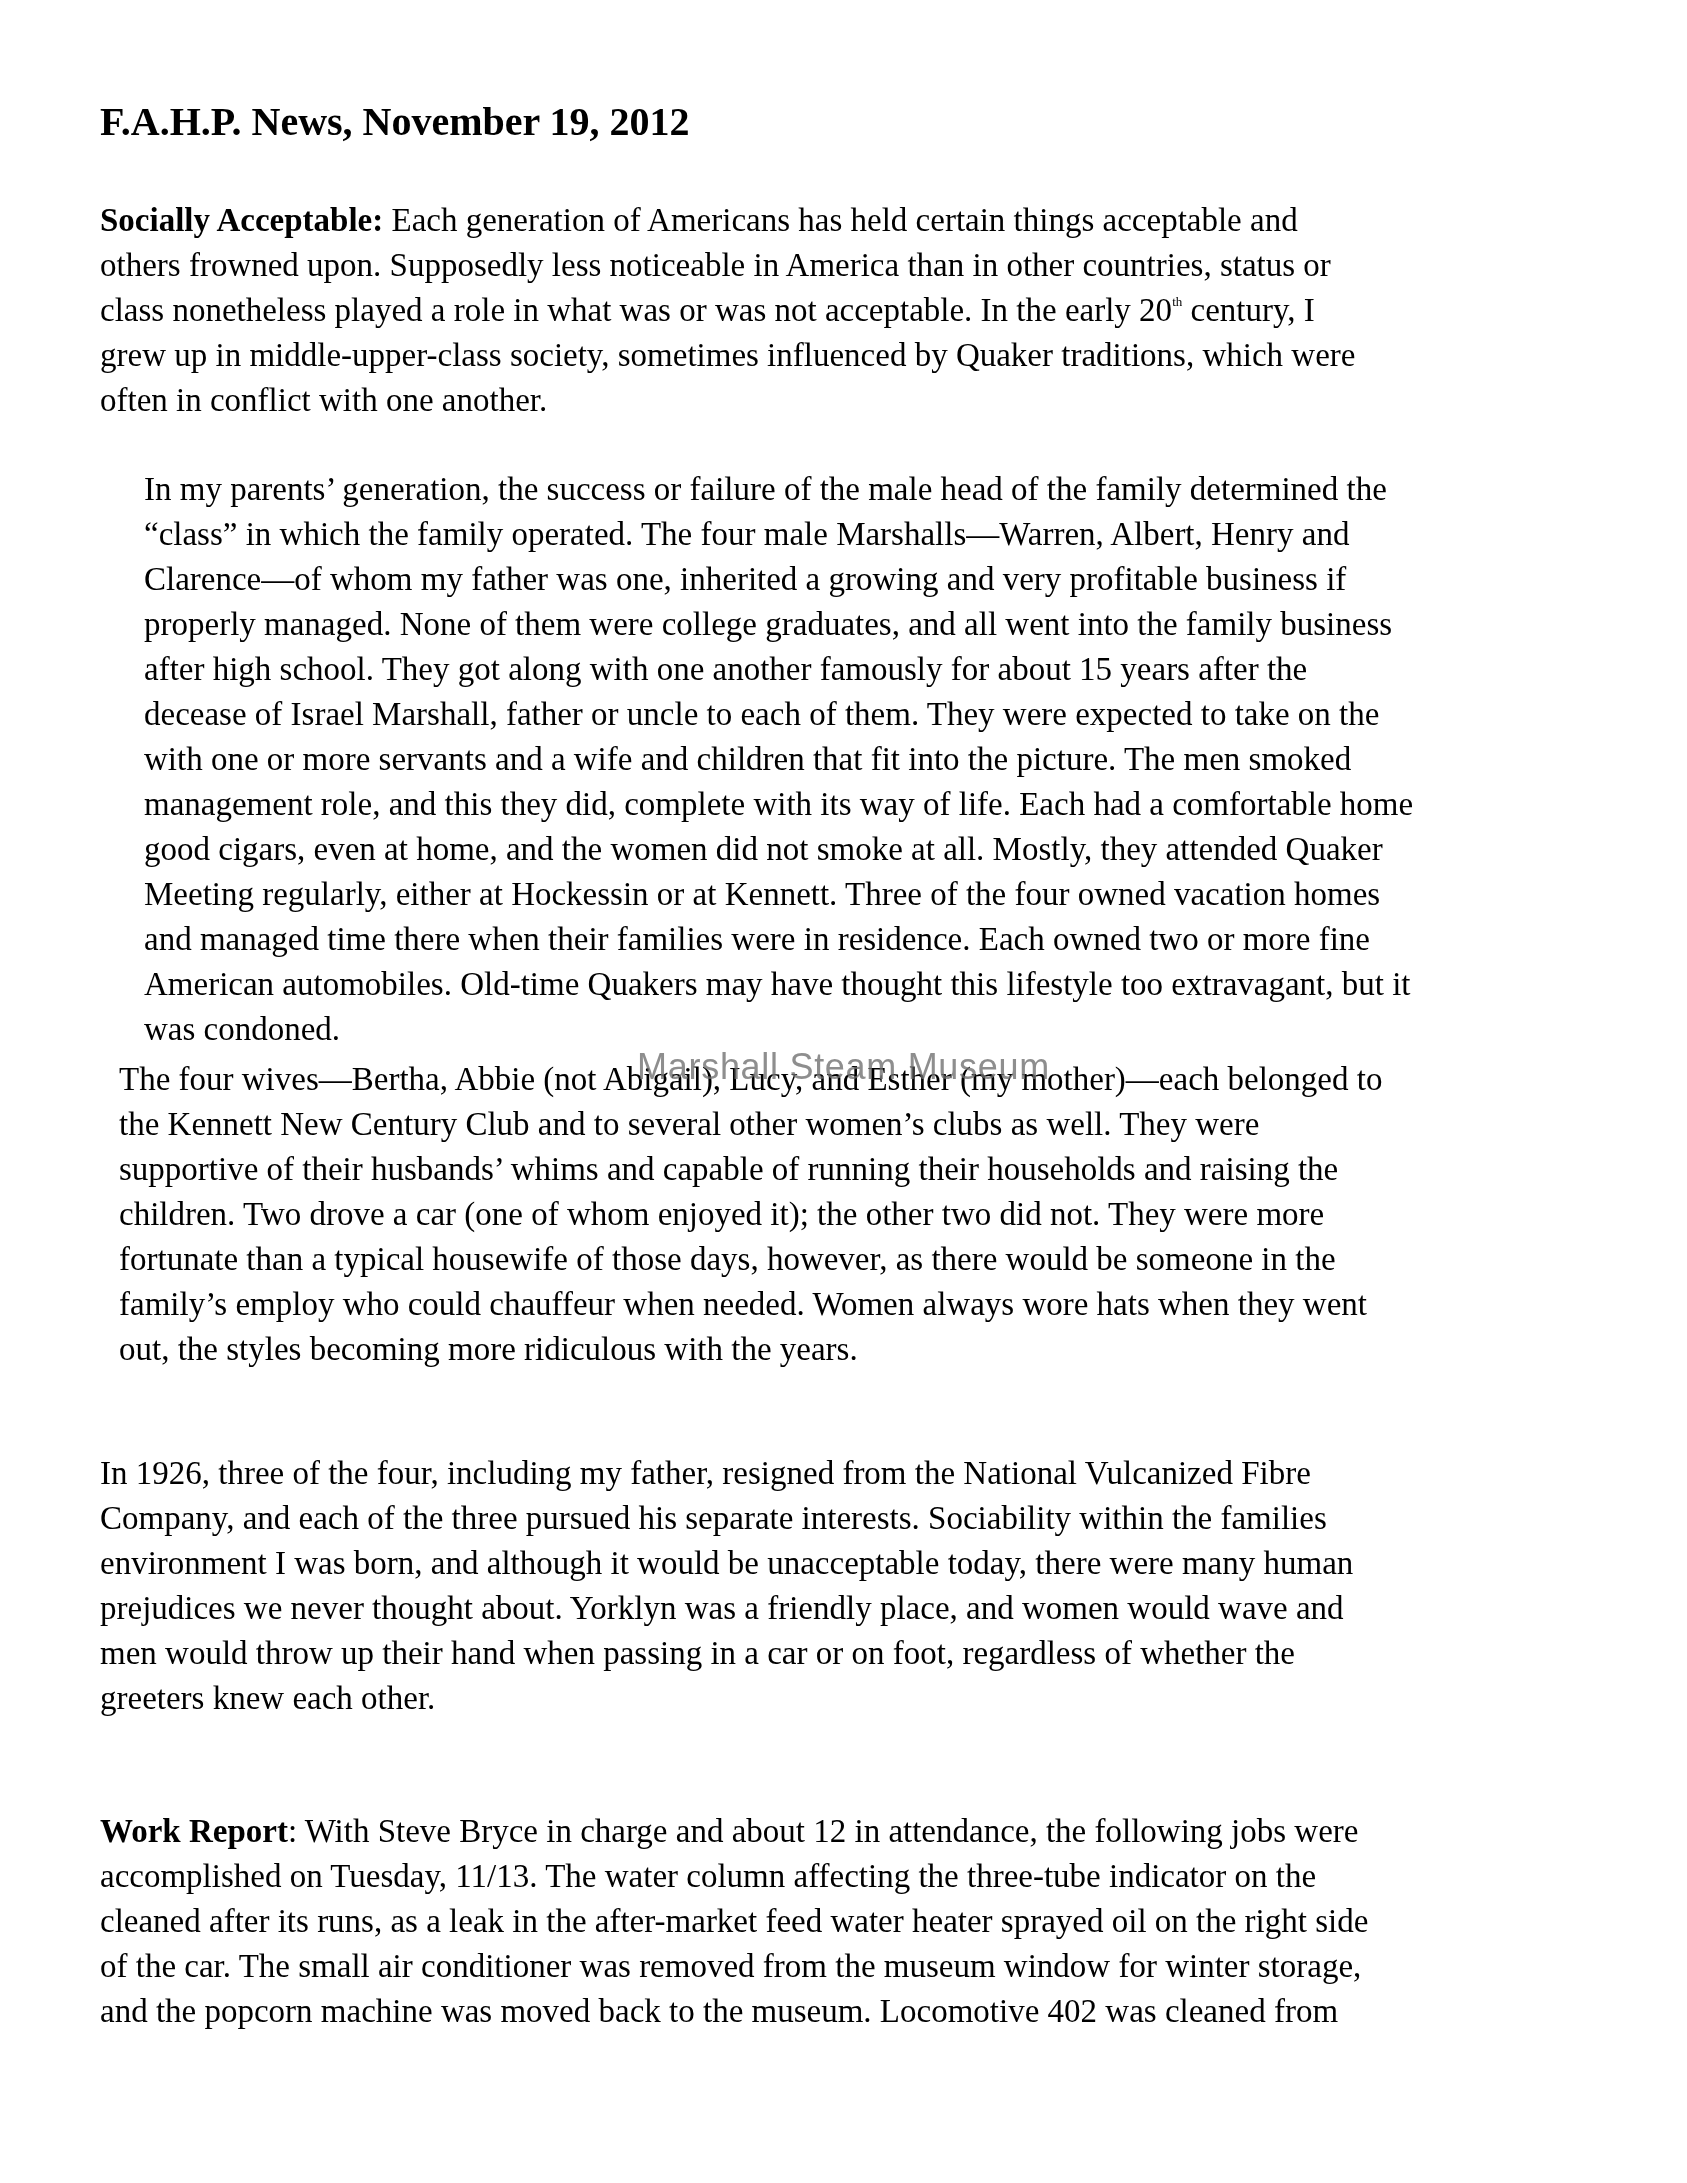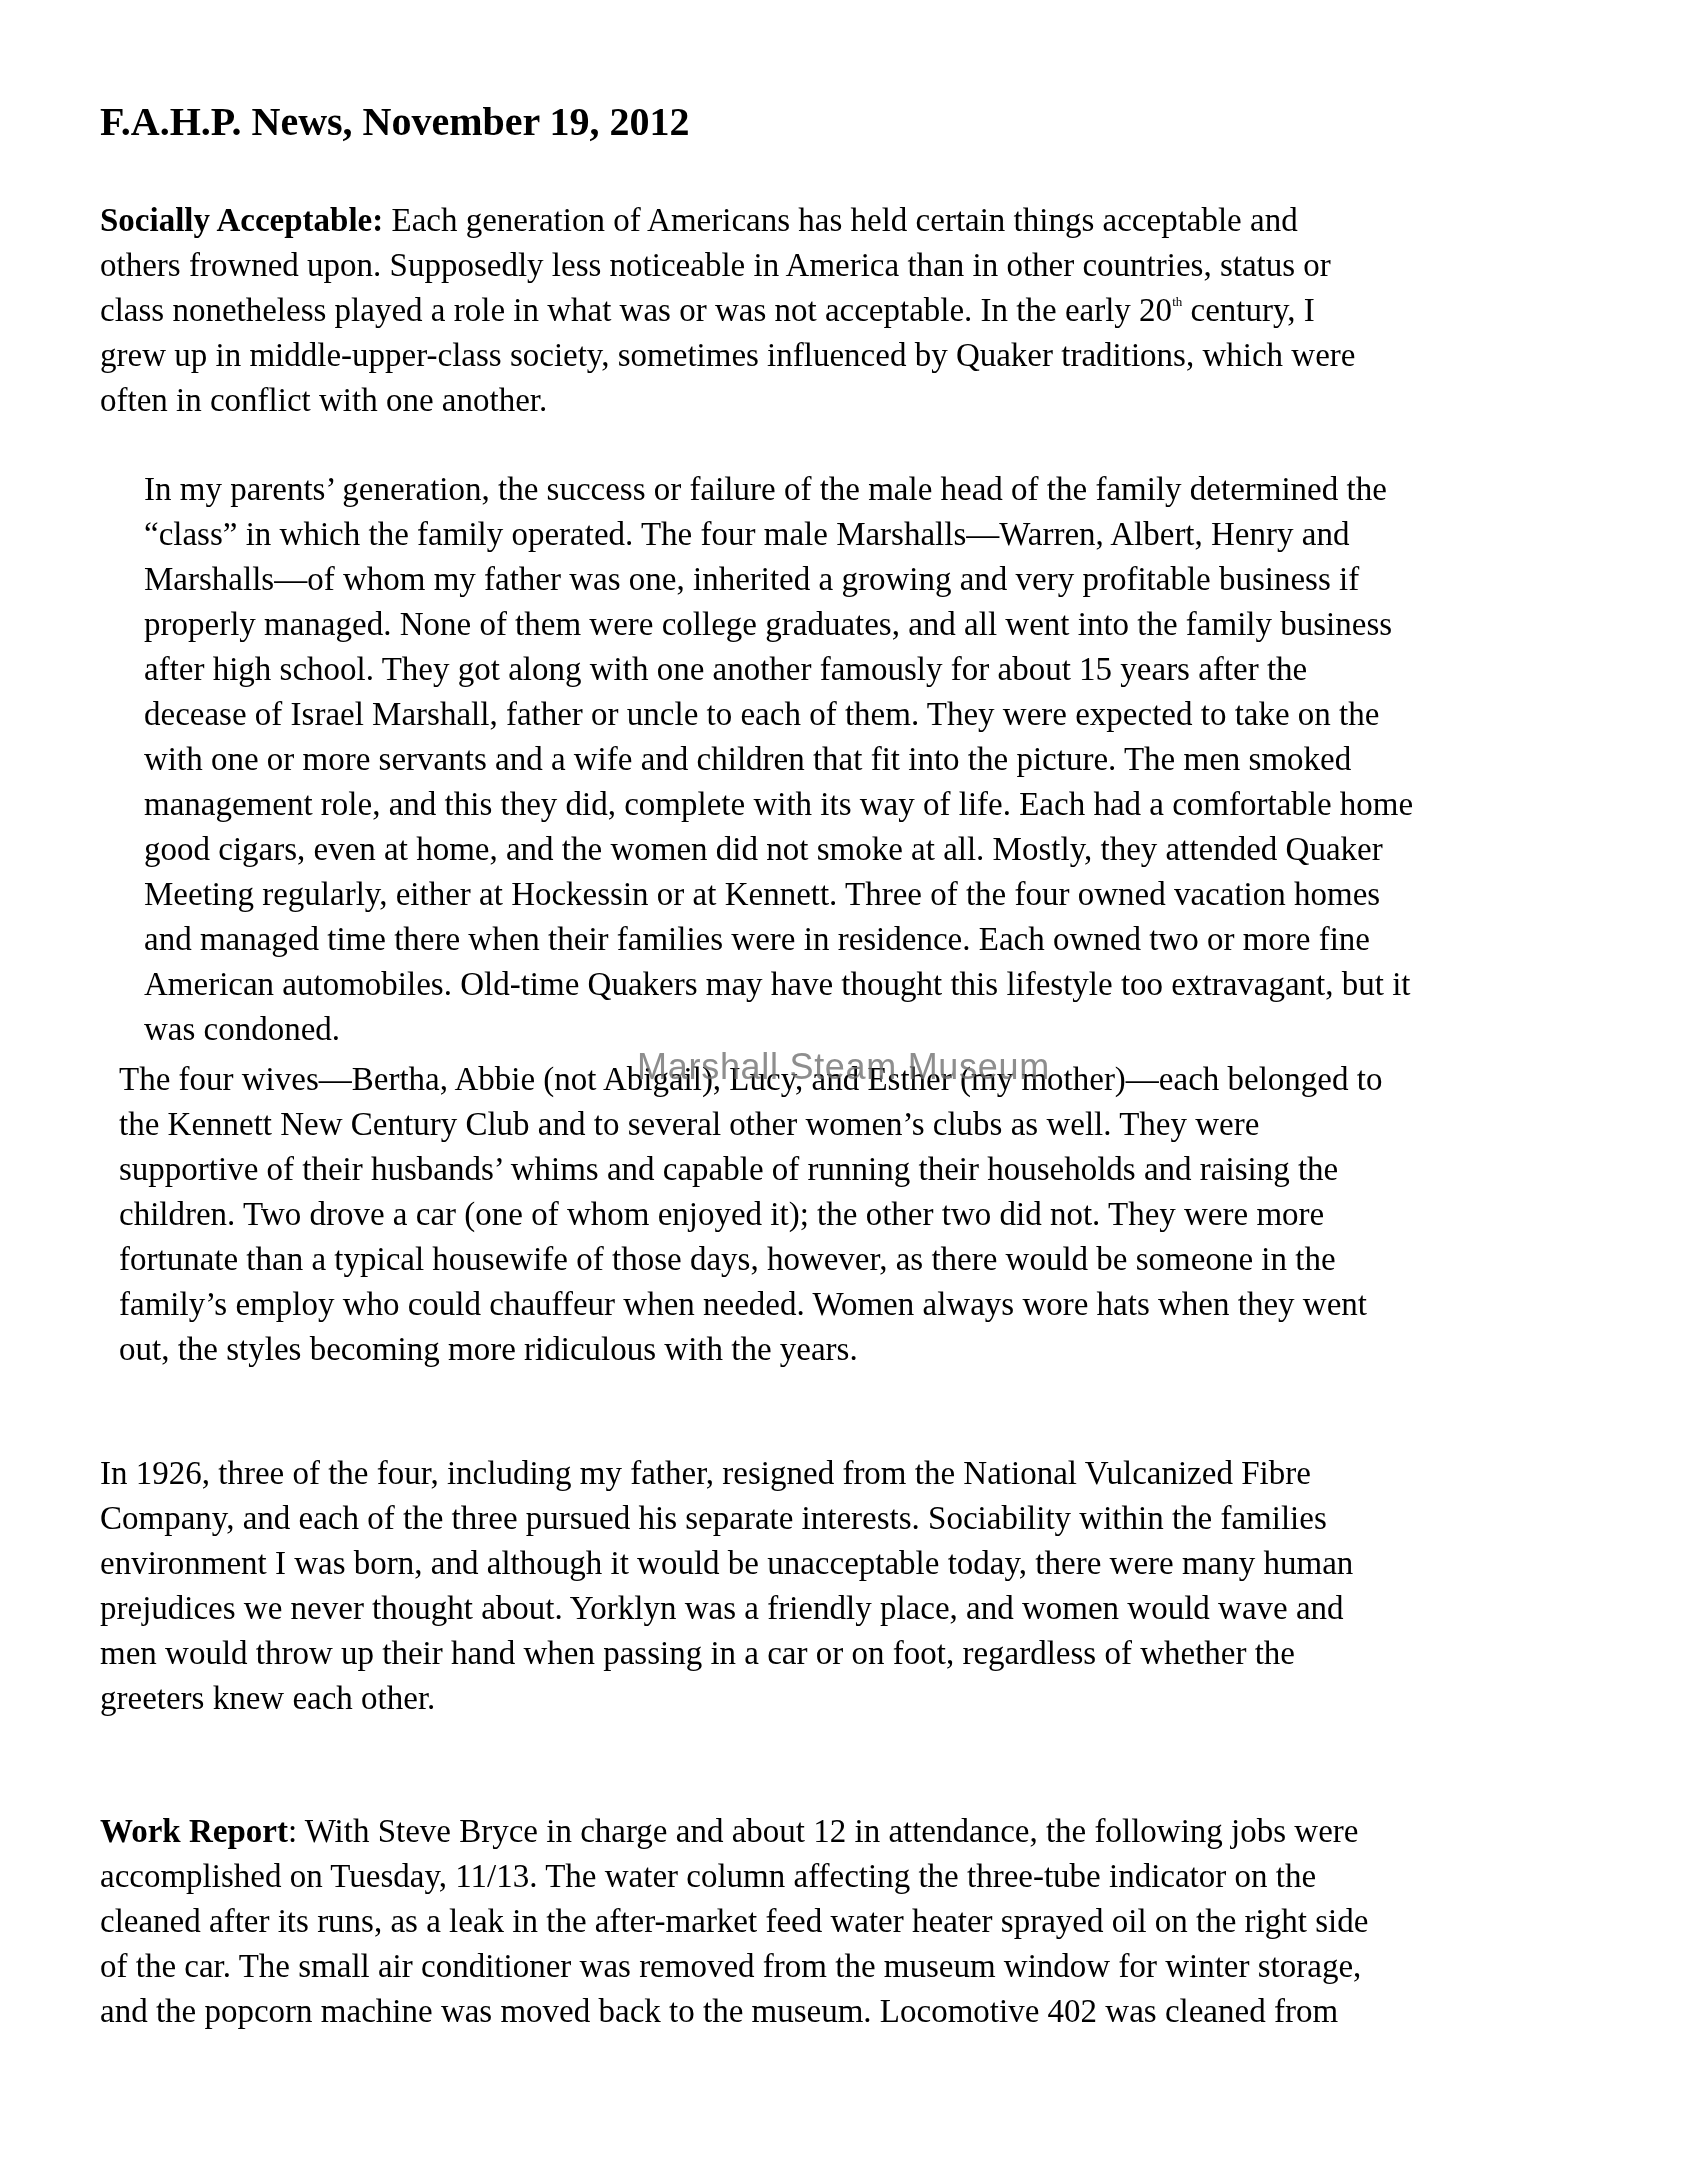--- a/index.html
+++ b/index.html
@@ -80,21 +80,21 @@
     <span class="line"><span class="lead">Socially Acceptable:</span><span> Each generation of Americans has held certain things acceptable and</span></span>
     <span class="line">others frowned upon. Supposedly less noticeable in America than in other countries, status or</span>
     <span class="line"><span>class nonetheless played a role in what was or was not acceptable. In the early 20</span><sup class="ord">th</sup><span> century, I</span></span>
     <span class="line">grew up in middle-upper-class society, sometimes influenced by Quaker traditions, which were</span>
     <span class="line">often in conflict with one another.</span>
   </div>
 
   <div class="para" style="top:467px;margin-left:44px;">
     <span class="line">In my parents’ generation, the success or failure of the male head of the family determined the</span>
     <span class="line">“class” in which the family operated. The four male Marshalls—Warren, Albert, Henry and</span>
-    <span class="line">Marshalls—of whom my father was one, inherited a growing and very profitable business if</span>
+    <span class="line">Clarence—of whom my father was one, inherited a growing and very profitable business if</span>
     <span class="line">properly managed. None of them were college graduates, and all went into the family business</span>
     <span class="line">after high school. They got along with one another famously for about 15 years after the</span>
     <span class="line">decease of Israel Marshall, father or uncle to each of them. They were expected to take on the</span>
     <span class="line">with one or more servants and a wife and children that fit into the picture. The men smoked</span>
     <span class="line">management role, and this they did, complete with its way of life. Each had a comfortable home</span>
     <span class="line">good cigars, even at home, and the women did not smoke at all. Mostly, they attended Quaker</span>
     <span class="line">Meeting regularly, either at Hockessin or at Kennett. Three of the four owned vacation homes</span>
     <span class="line">and managed time there when their families were in residence. Each owned two or more fine</span>
     <span class="line">American automobiles. Old-time Quakers may have thought this lifestyle too extravagant, but it</span>
     <span class="line">was condoned.</span>

